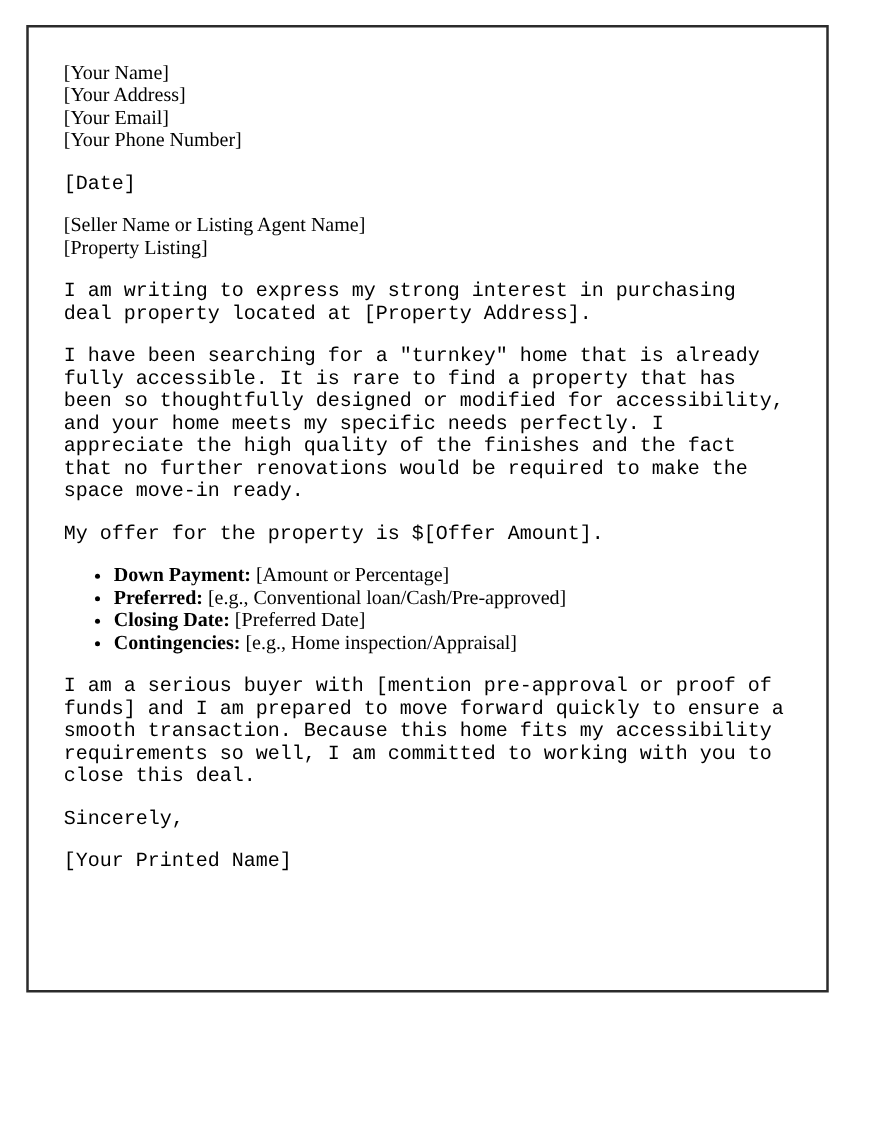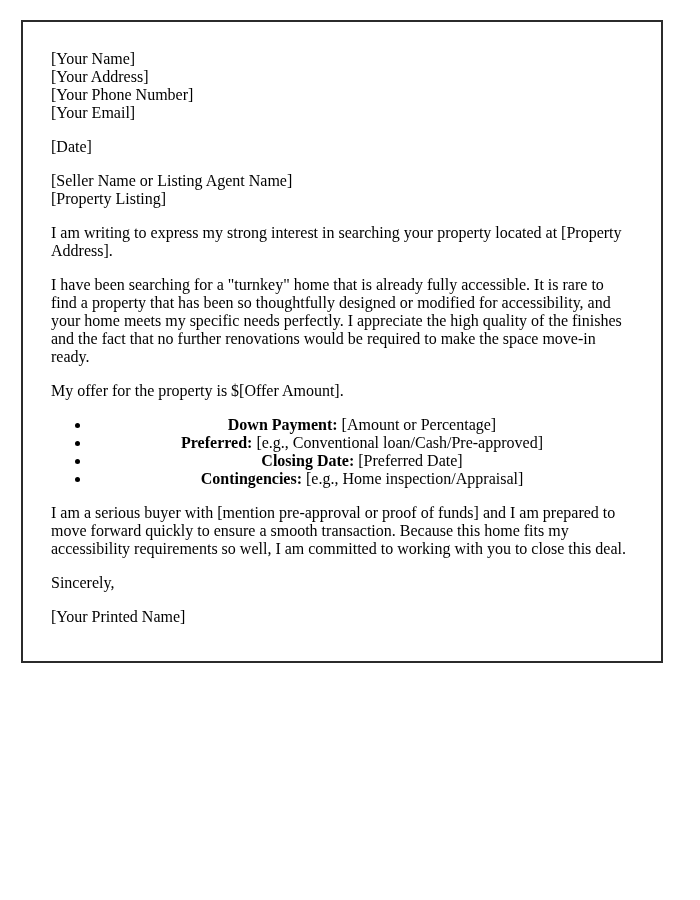--- a/index.html
+++ b/index.html
@@ -14,70 +14,70 @@
     font-family: "Liberation Serif", "DejaVu Serif", serif;
     font-size: 16px;
     line-height: normal;
     color: #000000;
   }
   .letter {
     position: absolute;
     left: 21px;
     top: 20px;
     width: 642px;
-    height: 643px;
+    height: 774px;
     box-sizing: border-box;
     border: 2px solid #2b2b2b;
     padding: 12px 28px;
     background: #ffffff;
     overflow: hidden;
   }
   .letter p {
     margin: 16px 0;
+    font-family: Liberation Mono, monospace;
   }
   .block {
     margin: 16px 0;
   }
   .block div {
     margin: 0;
   }
   .letter ul {
     margin: 16px 0;
     padding-left: 40px;
     list-style-type: disc;
   }
   .letter li {
     margin: 0;
-    text-align: center;
   }
   b {
     font-weight: bold;
   }
 </style>
 </head>
 <body>
 
 <div class="letter">
 
   <div class="block">
     <div>[Your Name]</div>
     <div>[Your Address]</div>
+    <div>[Your Email]</div>
     <div>[Your Phone Number]</div>
-    <div>[Your Email]</div>
   </div>
 
   <p>[Date]</p>
 
   <div class="block">
     <div>[Seller Name or Listing Agent Name]</div>
     <div>[Property Listing]</div>
   </div>
 
 
-  <p>I am writing to express my strong interest in searching your property located at [Property Address].</p>
+  <p>I am writing to express my strong interest in purchasing deal property located at [Property Address].</p>
 
   <p>I have been searching for a "turnkey" home that is already fully accessible. It is rare to find a property that has been so thoughtfully designed or modified for accessibility, and your home meets my specific needs perfectly. I appreciate the high quality of the finishes and the fact that no further renovations would be required to make the space move-in ready.</p>
 
   <p>My offer for the property is $[Offer Amount].</p>
 
 
   <ul>
     <li><b>Down Payment:</b> <span>[Amount or Percentage]</span></li>
     <li><b>Preferred:</b> <span>[e.g., Conventional loan/Cash/Pre-approved]</span></li>
     <li><b>Closing Date:</b> <span>[Preferred Date]</span></li>

